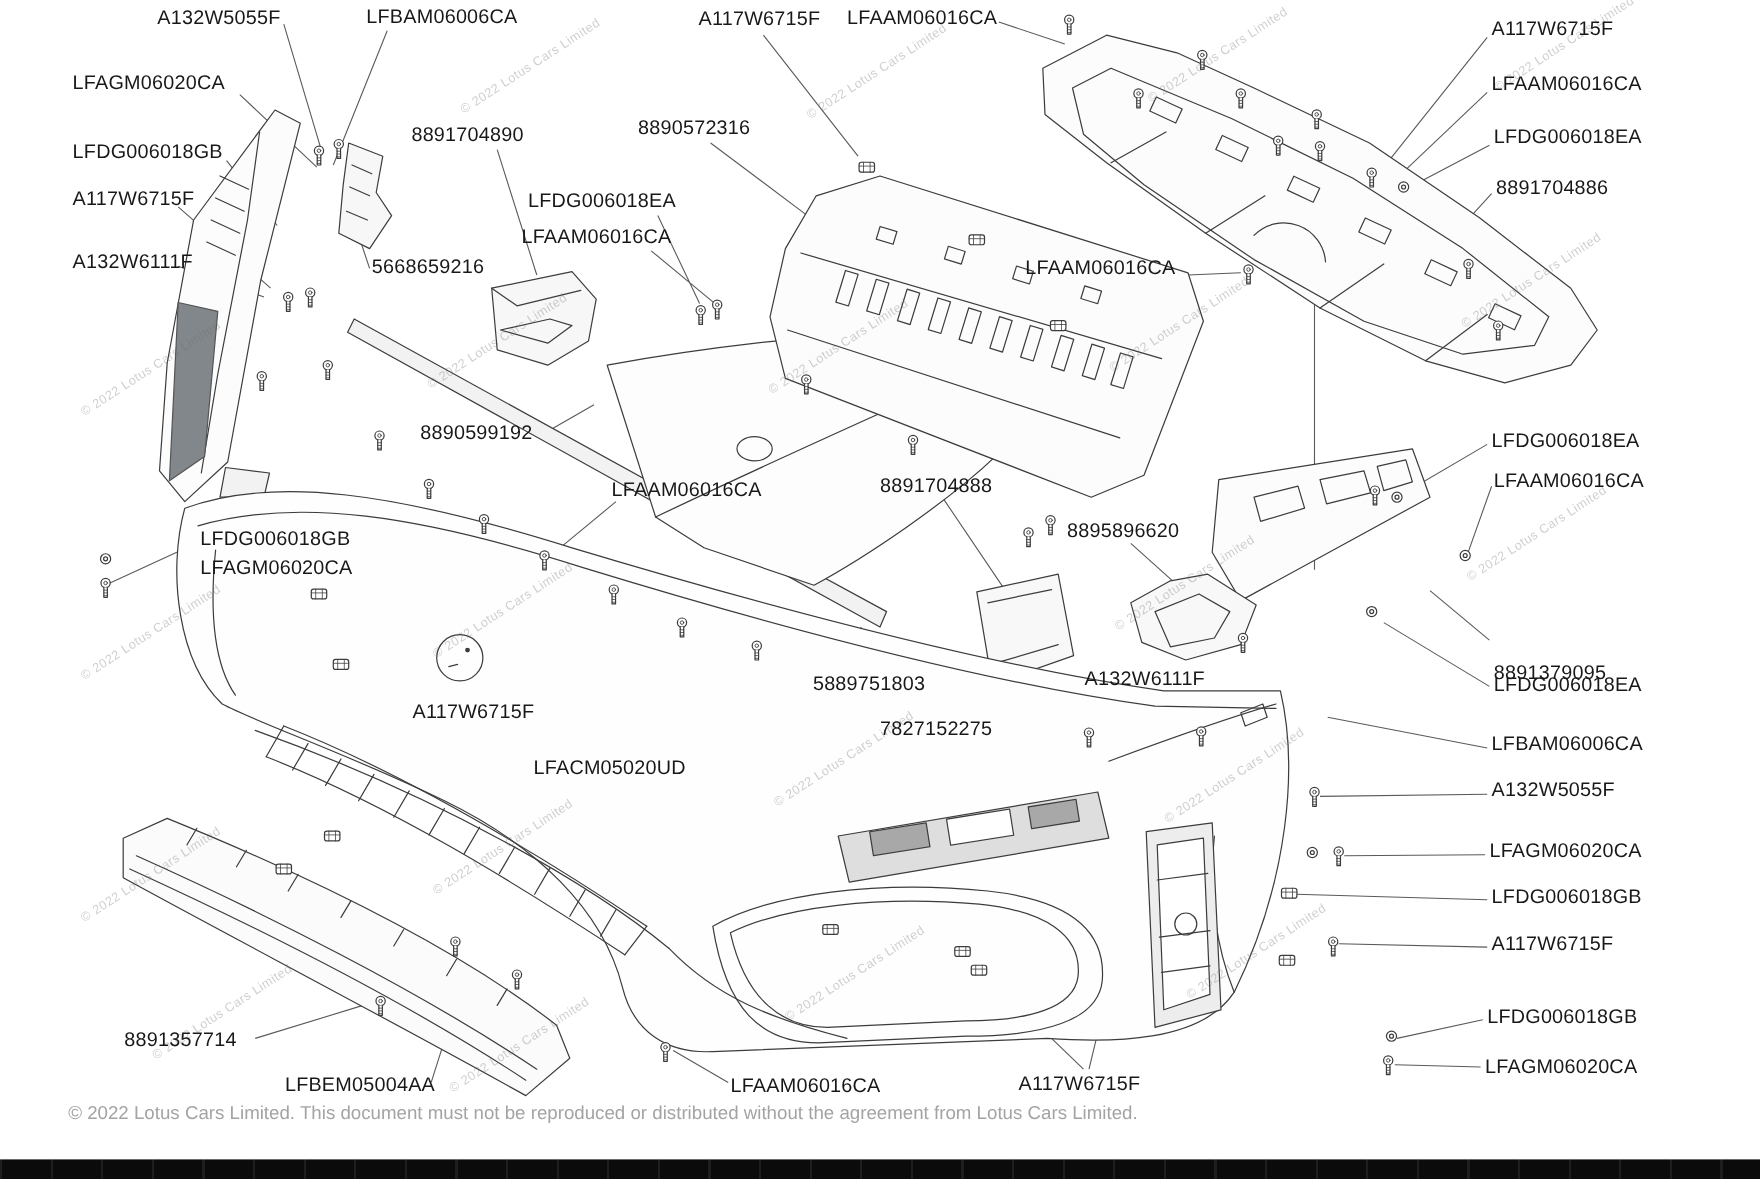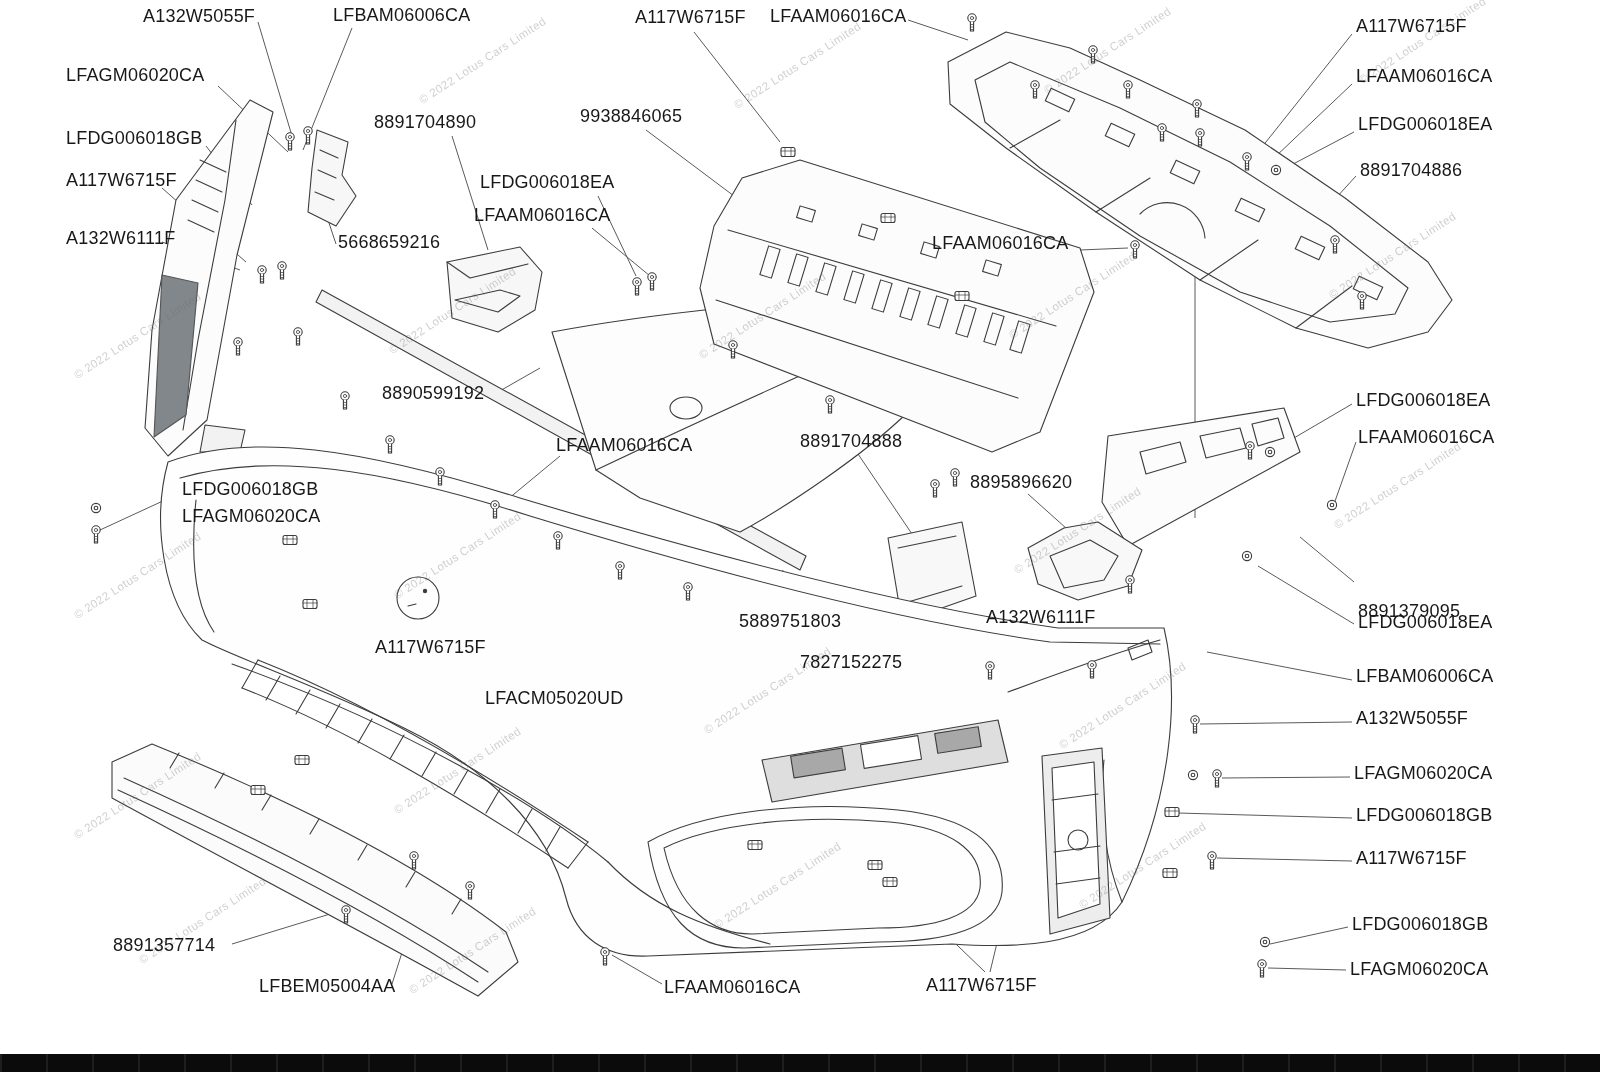--- a/index.html
+++ b/index.html
@@ -262,21 +262,21 @@
     </div>
   <div>
       <div class="part-label" style="left: 143px; top: 6px;">A132W5055F</div>
       <div class="part-label" style="left: 333px; top: 5px;">LFBAM06006CA</div>
       <div class="part-label" style="left: 635px; top: 7px;">A117W6715F</div>
       <div class="part-label" style="left: 770px; top: 6px;">LFAAM06016CA</div>
       <div class="part-label" style="left: 1356px; top: 16px;">A117W6715F</div>
       <div class="part-label" style="left: 66px; top: 65px;">LFAGM06020CA</div>
       <div class="part-label" style="left: 1356px; top: 66px;">LFAAM06016CA</div>
       <div class="part-label" style="left: 374px; top: 112px;">8891704890</div>
-      <div class="part-label" style="left: 580px; top: 106px;">9938846065</div>
+      <div class="part-label" style="left: 580px; top: 106px;">8890572316</div>
       <div class="part-label" style="left: 1358px; top: 114px;">LFDG006018EA</div>
       <div class="part-label" style="left: 66px; top: 128px;">LFDG006018GB</div>
       <div class="part-label" style="left: 1360px; top: 160px;">8891704886</div>
       <div class="part-label" style="left: 66px; top: 170px;">A117W6715F</div>
       <div class="part-label" style="left: 480px; top: 172px;">LFDG006018EA</div>
       <div class="part-label" style="left: 474px; top: 205px;">LFAAM06016CA</div>
       <div class="part-label" style="left: 66px; top: 228px;">A132W6111F</div>
       <div class="part-label" style="left: 338px; top: 232px;">5668659216</div>
       <div class="part-label" style="left: 932px; top: 233px;">LFAAM06016CA</div>
       <div class="part-label" style="left: 382px; top: 383px;">8890599192</div>
@@ -300,15 +300,16 @@
       <div class="part-label" style="left: 1356px; top: 805px;">LFDG006018GB</div>
       <div class="part-label" style="left: 1356px; top: 848px;">A117W6715F</div>
       <div class="part-label" style="left: 1352px; top: 914px;">LFDG006018GB</div>
       <div class="part-label" style="left: 113px; top: 935px;">8891357714</div>
       <div class="part-label" style="left: 1350px; top: 959px;">LFAGM06020CA</div>
       <div class="part-label" style="left: 235px; top: 976px; margin-left: 24px;">LFBEM05004AA</div>
       <div class="part-label" style="left: 664px; top: 977px;">LFAAM06016CA</div>
       <div class="part-label" style="left: 926px; top: 975px;">A117W6715F</div>
     </div>
 
+  <div class="copyright">© 2022 Lotus Cars Limited. This document must not be reproduced or distributed without the agreement from Lotus Cars Limited.</div>
 
   <div class="bottom-bar"></div>
 </div>
 
 </body></html>

